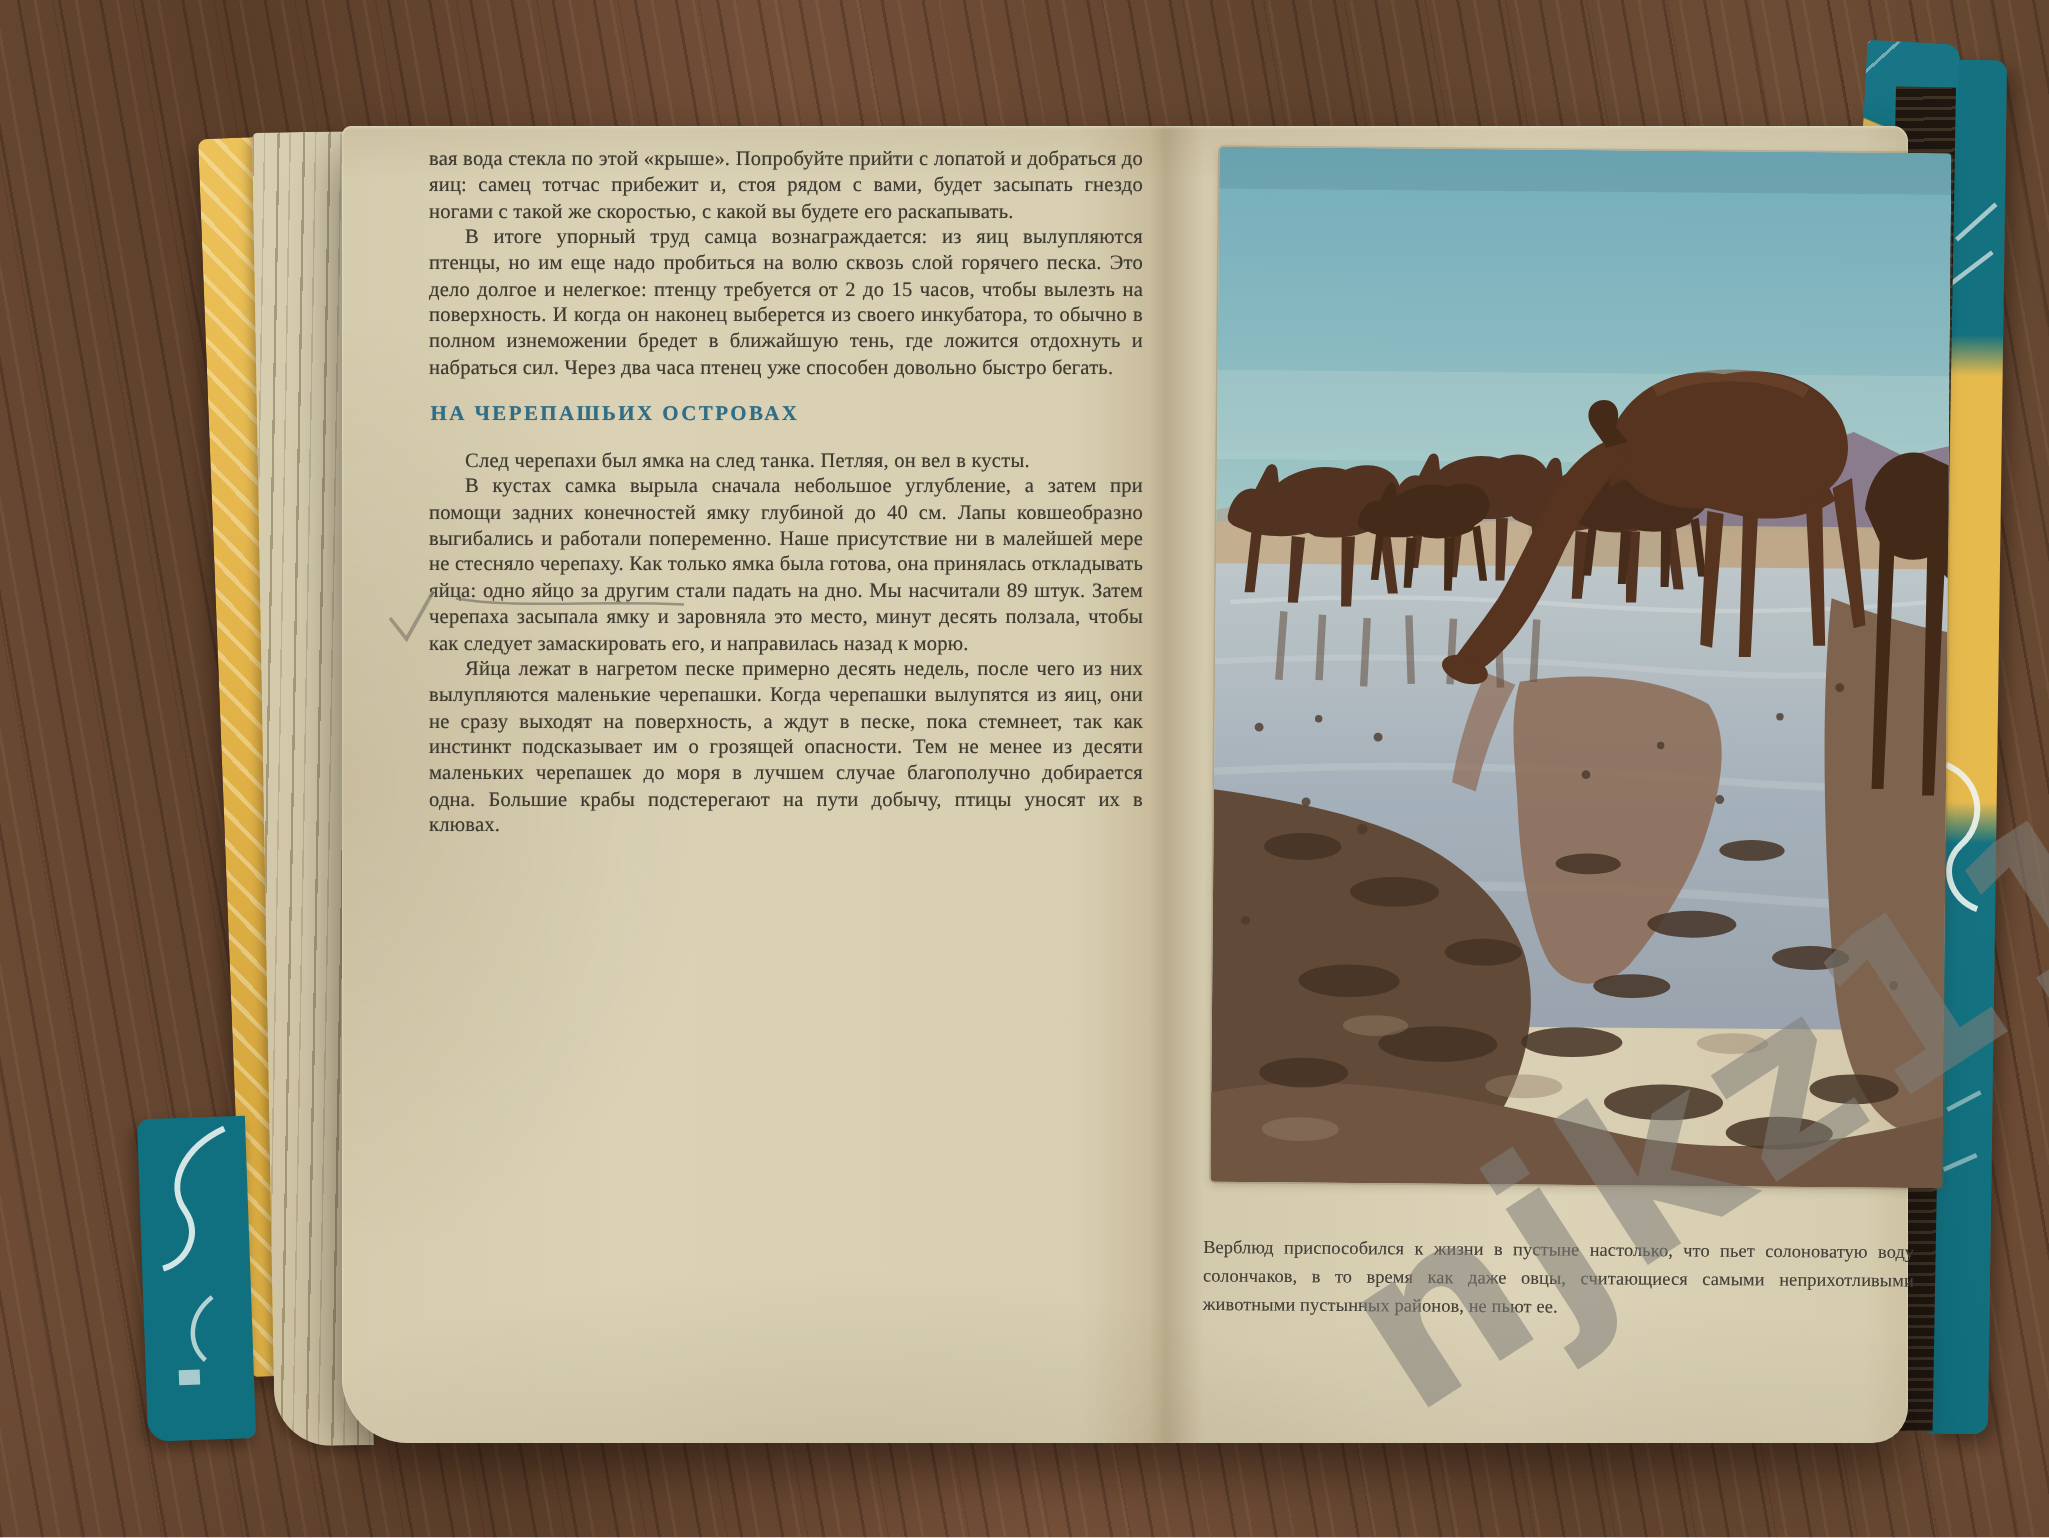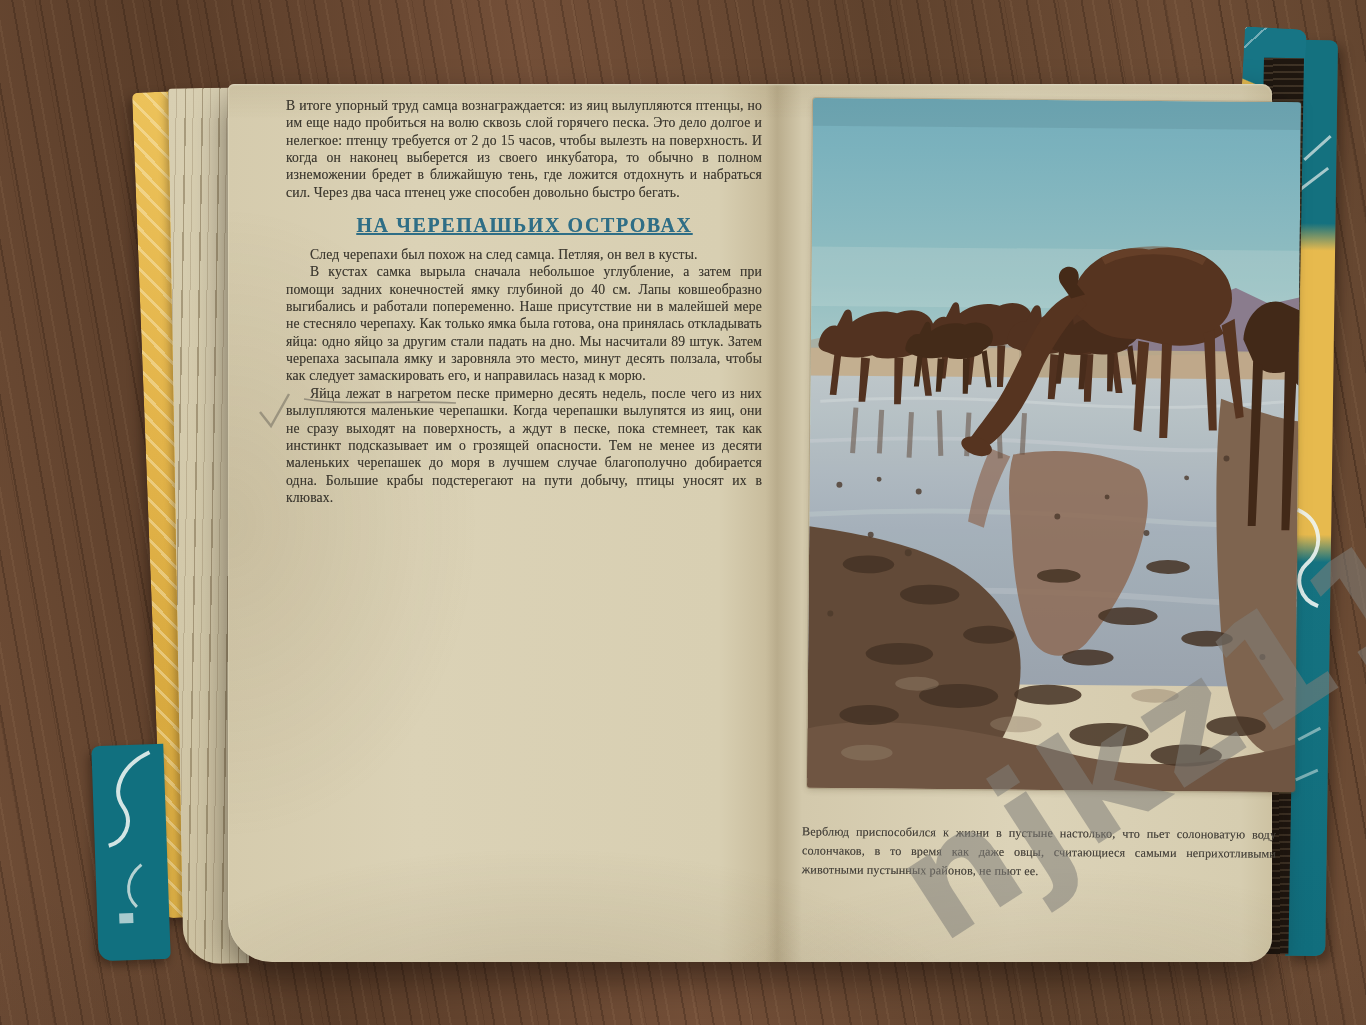--- a/index.html
+++ b/index.html
@@ -64,23 +64,23 @@
       radial-gradient(40% 60% at 0% 50%, rgba(110,90,55,.12), rgba(0,0,0,0) 60%);}
   .left-page,.right-page{position:absolute;top:0;height:100%;}
   .left-page{left:0;width:545px;}
   .right-page{left:571px;width:499px;}
   
   .text-block{position:absolute;left:58px;top:13px;width:476px;color:#3e3a31;
     font-size:13.7px;line-height:17.35px;text-align:justify;letter-spacing:.15px;
     text-shadow:0 0 .5px rgba(62,58,49,.55);hyphens:auto;}
   .plist p{margin:0;text-indent:24px;}
   .plist.cont p:first-child{text-indent:0;}
-  .heading{margin:15px 0 12px 1px;font-size:20px;line-height:18px;font-weight:bold;
-    letter-spacing:1.6px;color:#2f6e86;text-align:center;text-indent:0;
-    text-shadow:0 0 .5px rgba(47,110,134,.6);text-decoration:underline;}
+  .heading{margin:15px 0 12px 1px;font-size:14px;line-height:18px;font-weight:bold;
+    letter-spacing:1.6px;color:#2f6e86;text-align:left;text-indent:0;
+    text-shadow:0 0 .5px rgba(47,110,134,.6);}
   .pencil{position:absolute;left:28px;top:304px;width:212px;height:48px;}
   
   .photo{position:absolute;left:11px;top:16px;width:488px;height:690px;overflow:hidden;
     transform:rotate(.5deg);border-radius:3px;
     box-shadow:0 0 0 1px rgba(120,105,70,.25), 0 2px 6px rgba(60,45,20,.2);}
   .photo svg{display:block;width:100%;height:100%;}
   .caption{position:absolute;left:3px;top:740px;width:474px;margin:0;color:#45413a;
     font-size:12.2px;line-height:19px;text-align:justify;letter-spacing:.1px;
     text-shadow:0 0 .4px rgba(69,65,58,.5);transform:rotate(.4deg);}
   
@@ -125,25 +125,26 @@
     <svg class="swirl" viewBox="0 0 28 122">
       <path d="M20,14 L6,26 L20,34 M6,26 L24,28 M20,58 L8,70 L22,78" fill="none" stroke="#46423a" stroke-width="1.6" opacity=".8"></path>
     </svg>
   </div>
 
   <div class="pages">
 
     <div class="left-page">
       <div class="text-block">
         <div class="plist cont">
+            <p>вая вода стекла по этой «крыше». Попробуйте прийти с лопатой и добраться до яиц: самец тотчас прибежит и, стоя рядом с вами, будет засыпать гнездо ногами с такой же скоростью, с какой вы будете его раскапывать.</p>
             <p>В итоге упорный труд самца вознаграждается: из яиц вылупляются птенцы, но им еще надо пробиться на волю сквозь слой горячего песка. Это дело долгое и нелегкое: птенцу требуется от 2 до 15 часов, чтобы вылезть на поверхность. И когда он наконец выберется из своего инкубатора, то обычно в полном изнеможении бредет в ближайшую тень, где ложится отдохнуть и набраться сил. Через два часа птенец уже способен довольно быстро бегать.</p>
           </div>
         <h2 class="heading">НА ЧЕРЕПАШЬИХ ОСТРОВАХ</h2>
         <div class="plist">
-            <p>След черепахи был похож на след самца. Петляя, он вел в кусты.</p>
+            <p>След черепахи был ямка на след танка. Петляя, он вел в кусты.</p>
             <p>В кустах самка вырыла сначала небольшое углубление, а затем при помощи задних конечностей ямку глубиной до 40 см. Лапы ковшеобразно выгибались и работали попеременно. Наше присутствие ни в малейшей мере не стесняло черепаху. Как только ямка была готова, она принялась откладывать яйца: одно яйцо за другим стали падать на дно. Мы насчитали 89 штук. Затем черепаха засыпала ямку и заровняла это место, минут десять ползала, чтобы как следует замаскировать его, и направилась назад к морю.</p>
             <p>Яйца лежат в нагретом песке примерно десять недель, после чего из них вылупляются маленькие черепашки. Когда черепашки вылупятся из яиц, они не сразу выходят на поверхность, а ждут в песке, пока стемнеет, так как инстинкт подсказывает им о грозящей опасности. Тем не менее из десяти маленьких черепашек до моря в лучшем случае благополучно добирается одна. Большие крабы подстерегают на пути добычу, птицы уносят их в клювах.</p>
           </div>
       </div>
       <svg class="pencil" viewBox="0 0 212 48">
         <path d="M4,24 L15,38 L33,6" fill="none" stroke="#8a8372" stroke-width="2.4" opacity=".75"></path>
         <path d="M48,11 C90,18 140,12 200,15" fill="none" stroke="#7c766a" stroke-width="1.6" opacity=".7"></path>
       </svg>
     </div>
 

